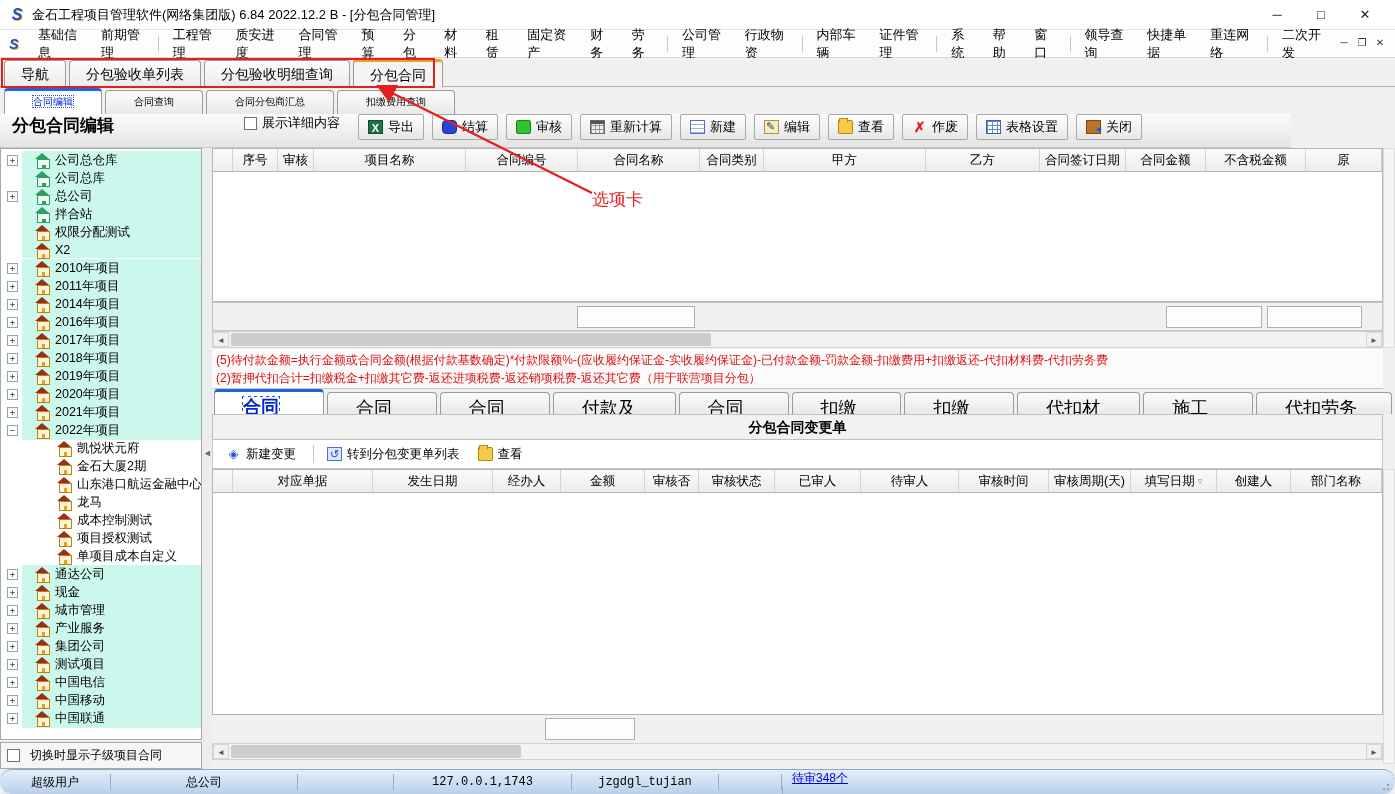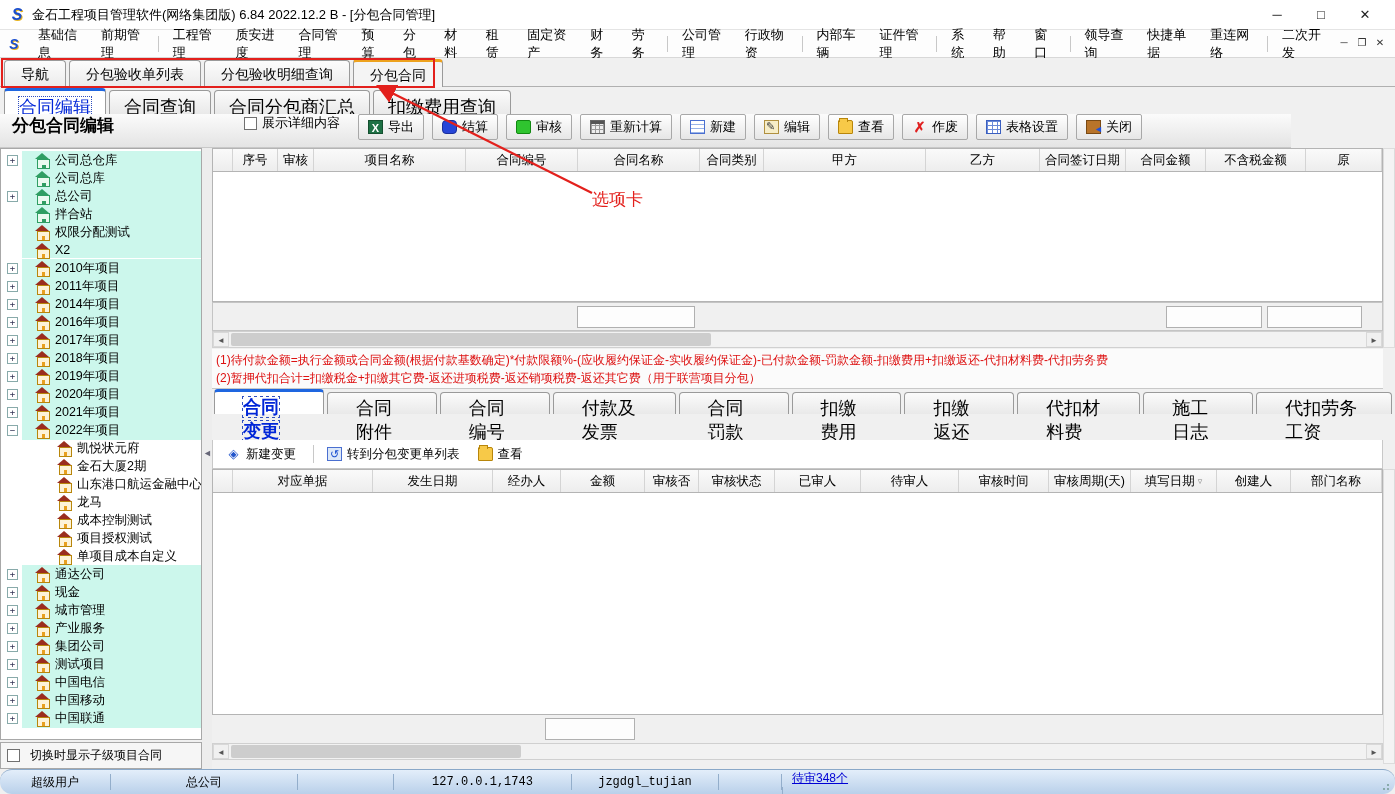--- a/index.html
+++ b/index.html
@@ -36,21 +36,21 @@
 
   
   .redbox { position:absolute; left:1px; top:58px; width:434px; height:30px;
             border:2px solid #e3201c; z-index:40; pointer-events:none; }
   .ann-svg { position:absolute; left:0; top:0; width:1395px; height:794px; z-index:41; pointer-events:none; }
   .ann-label { position:absolute; left:592px; top:188px; color:#e3201c; font-size:17px; z-index:41; }
 
   
   .tabrow2 { position:absolute; left:0; top:87px; width:1395px; height:27px; background:#f0f0f0;
              display:flex; align-items:flex-end; padding-left:4px; }
-  .stab { height:24px; padding:4px 14px 0; margin-right:3px; font-size:18px;
+  .stab { height:24px; padding:4px 28px 0; margin-right:3px; font-size:10px;
           background:linear-gradient(#fbfbfb,#e9e9e9); border:1px solid #9a9a9a; border-bottom:none;
           border-radius:4px 4px 0 0; cursor:default; }
   .stab.active { border-top:3px solid #1e66e0; background:#fff; color:#0026d8; height:26px; }
   .stab.active .stab-in { outline:1px dotted #3050c0; }
 
   
   .toolbar { position:absolute; left:0; top:114px; width:1291px; height:34px;
              background:linear-gradient(#fbfbfb,#e4e4e4); border-bottom:1px solid #c8c8c8;
              display:flex; align-items:flex-start; }
   .pagetitle { font-size:17px; font-weight:bold; margin-left:12px; margin-right:130px; }
@@ -574,37 +574,38 @@
     <div class="sumbox" style="left:1054px;width:95px;"></div>
   </div>
   <div class="hscroll hscroll1">
     <span class="sarrow" style="left:0;">◄</span>
     <span class="sthumb" style="left:18px;width:480px;"></span>
     <span class="sarrow" style="right:0;">►</span>
   </div>
   <div class="vscroll vs1"></div>
 
   <div class="notes">
-    <div>(1)待付款金额=执行金额或合同金额(根据付款基数确定)*付款限额%-(应收履约保证金-实收履约保证金)-已付款金额-罚款金额-扣缴费用+扣缴返还-代扣材料费-代扣劳务费</div>
+    <div>(5)待付款金额=执行金额或合同金额(根据付款基数确定)*付款限额%-(应收履约保证金-实收履约保证金)-已付款金额-罚款金额-扣缴费用+扣缴返还-代扣材料费-代扣劳务费</div>
     <div>(2)暂押代扣合计=扣缴税金+扣缴其它费-返还进项税费-返还销项税费-返还其它费（用于联营项目分包）</div>
   </div>
 
   <div class="detailtabs" id="detail-tabs">
       <div class="stab active"><span class="stab-in">合同变更</span></div>
       <div class="stab"><span class="stab-in">合同附件</span></div>
       <div class="stab"><span class="stab-in">合同编号</span></div>
       <div class="stab"><span class="stab-in">付款及发票</span></div>
       <div class="stab"><span class="stab-in">合同罚款</span></div>
       <div class="stab"><span class="stab-in">扣缴费用</span></div>
       <div class="stab"><span class="stab-in">扣缴返还</span></div>
       <div class="stab"><span class="stab-in">代扣材料费</span></div>
       <div class="stab"><span class="stab-in">施工日志</span></div>
       <div class="stab"><span class="stab-in">代扣劳务工资</span></div>
     </div>
 
+  <div class="sectionbar">分包合同变更单</div>
   <div class="changebtns" id="change-buttons">
       <span class="flatbtn">
         <span class="tico ic-new-change-icon">◈</span>
         <span>新建变更</span>
       </span>
       <span class="btn-sep"></span>
       <span class="flatbtn">
         <span class="tico ic-goto-change-list-icon"></span>
         <span>转到分包变更单列表</span>
       </span>

